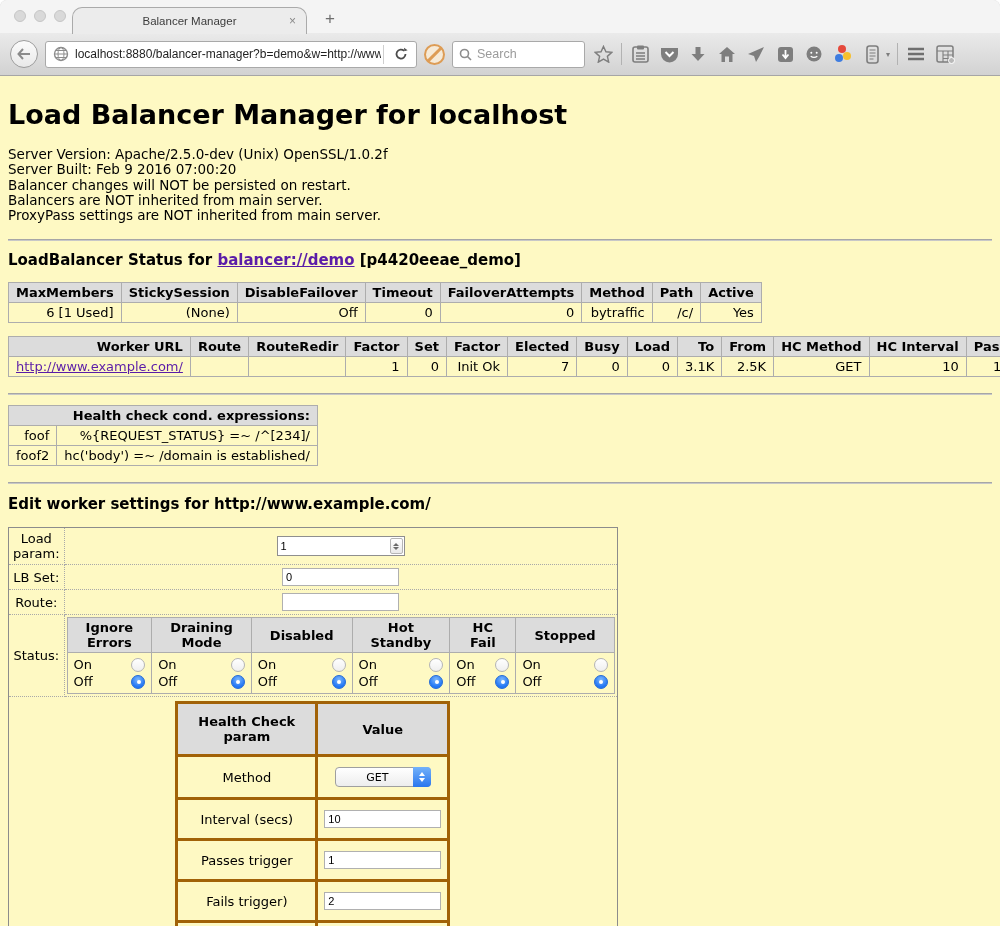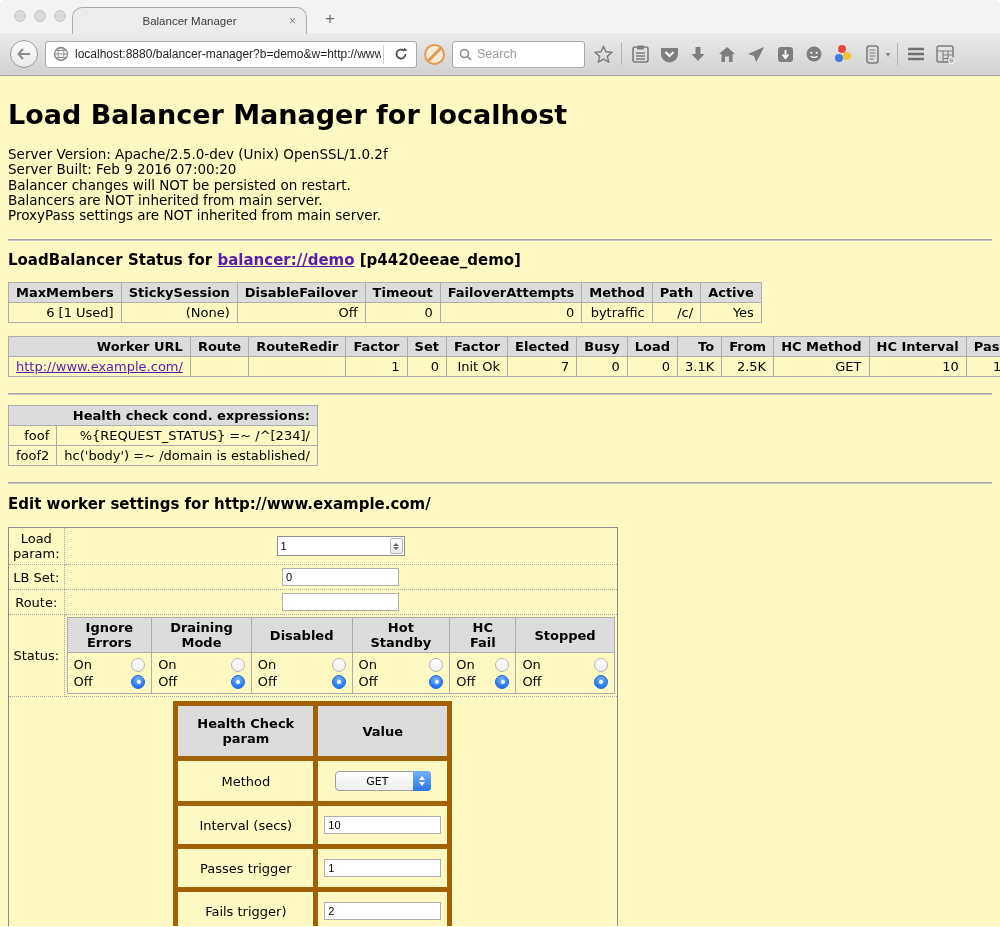--- a/index.html
+++ b/index.html
@@ -85,21 +85,21 @@
   table.inner th { background:#dcdcdc; }
   .radio-cell { padding:3px 6px !important; }
   .radio-line { display:flex; align-items:center; justify-content:space-between; gap:20px; line-height:17px; }
   .radio { width:14px; height:14px; border-radius:50%; border:1px solid #b4b4b4;
            background:linear-gradient(#fff,#efefef); display:inline-block; position:relative; flex:none; }
   .radio.checked { border:1px solid #2a6ed4; background:radial-gradient(circle at 50% 30%,#7db7fb 0%,#2176f5 70%); }
   .radio.checked::after { content:""; position:absolute; left:4.5px; top:4.5px; width:4px; height:4px;
                           border-radius:50%; background:#fff; }
 
   table.hc { border-collapse:collapse; font-size:13px; margin:0 auto; border:1px solid #8c8c8c; }
-  table.hc th, table.hc td { border:5px solid #a16207; padding:10px 6px; text-align:center; }
+  table.hc th, table.hc td { border:3px solid #a16207; padding:10px 6px; text-align:center; }
   table.hc th { background:#dcdcdc; }
   td.hc-label { width:140px; }
   td.hc-value { width:128px; }
 
   .mac-select { display:inline-flex; align-items:center; justify-content:center; position:relative;
                 height:20px; border:1px solid #9f9f9f; border-radius:4px;
                 background:linear-gradient(#fff,#ededed); font-size:11px; padding-right:19px; padding-left:8px; }
   .mac-select .sel-text { flex:1; text-align:center; }
   .sel-stepper { position:absolute; right:-1px; top:-1px; bottom:-1px; width:18px; border-radius:0 4px 4px 0;
                  background:linear-gradient(#74b2fa,#2a76ee); display:flex; flex-direction:column;

